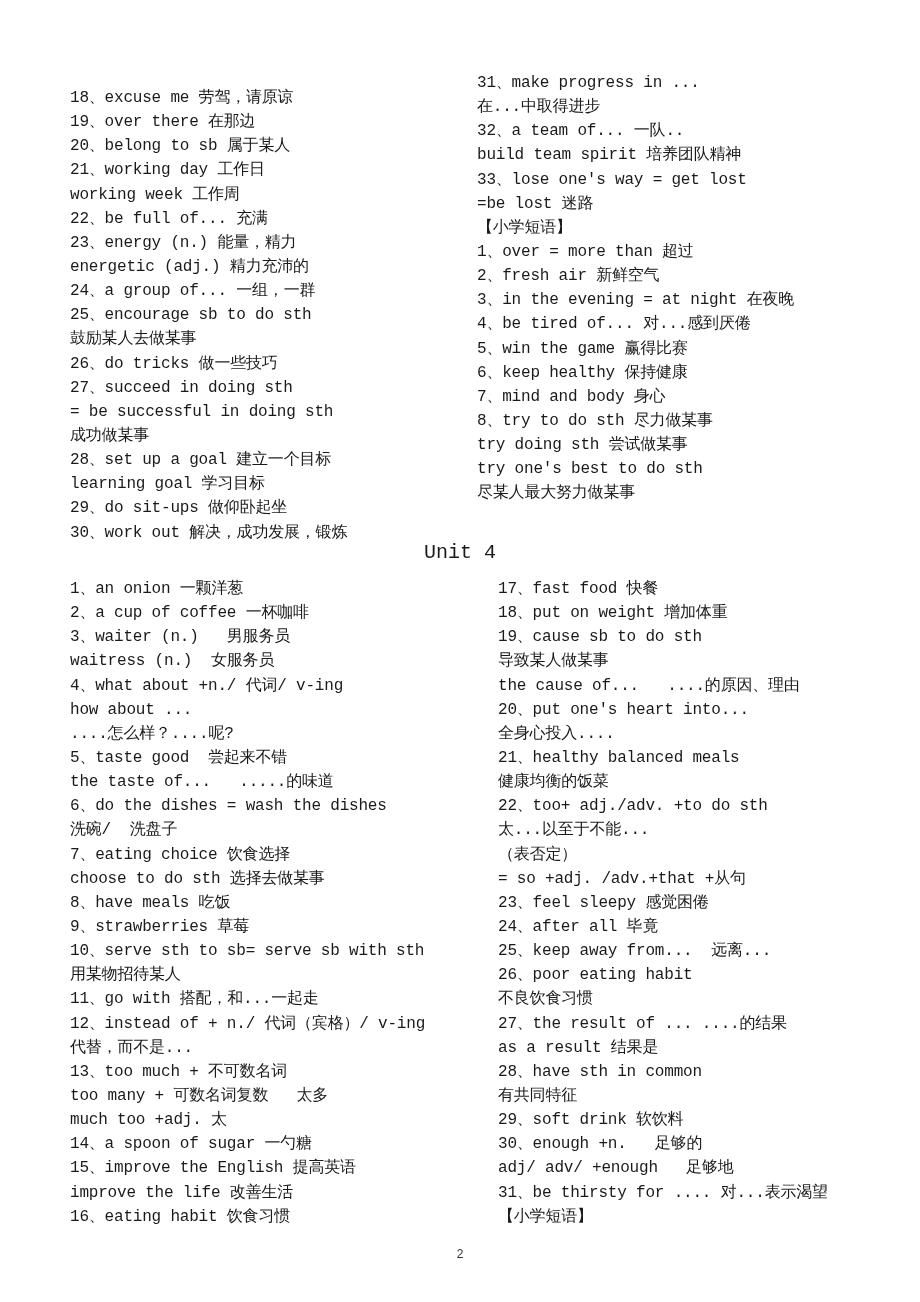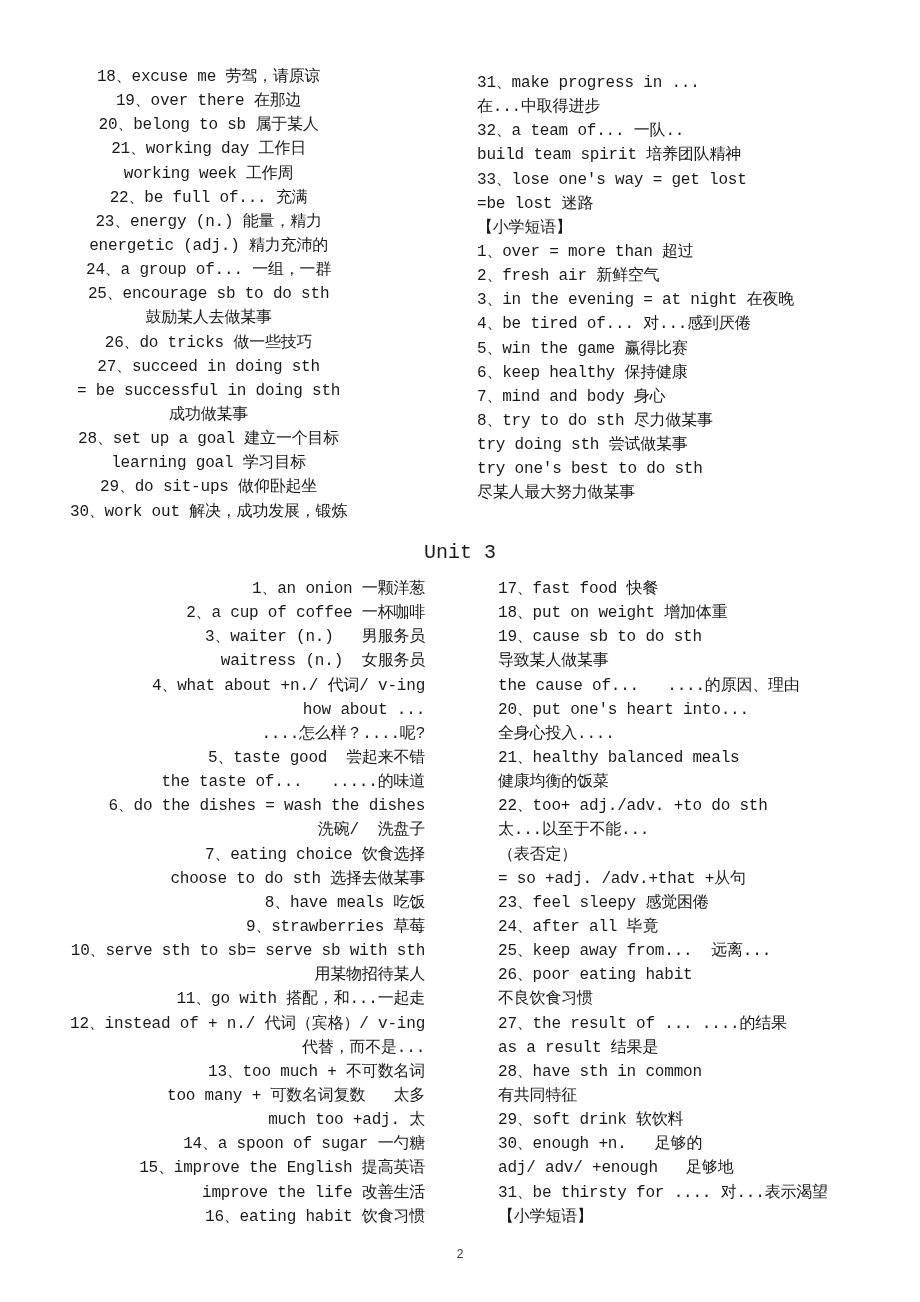--- a/index.html
+++ b/index.html
@@ -1,32 +1,32 @@
 <!DOCTYPE html>
 <html><head>
 <meta charset="utf-8">
 <style>
   html, body { margin: 0; padding: 0; background: #ffffff; }
   body { width: 920px; height: 1302px; position: relative; overflow: hidden;
          font-family: "Liberation Mono", "DejaVu Sans Mono", monospace; color: #1a1a1a; }
   .col { position: absolute; font-size: 16px; line-height: 24.15px; white-space: pre; }
   .col .line { display: block; height: 24.15px; letter-spacing: -0.2px; }
-  #top-left { left: 70px; top: 65px; text-align: center; }
+  #top-left { left: 70px; top: 86px; }
   #top-right { left: 477px; top: 71px; }
-  #bottom-left { left: 70px; top: 577px; text-align: right; }
+  #bottom-left { left: 70px; top: 577px; }
   #bottom-right { left: 498px; top: 577px; }
   #unit-title { position: absolute; top: 540px; left: 0; width: 920px; text-align: center;
                 font-size: 20px; line-height: 26px; }
   #page-number { position: absolute; top: 1247px; left: 0; width: 920px; text-align: center;
                  font-family: "Liberation Sans", sans-serif; font-size: 12px; color: #333; }
 </style>
 </head>
 <body>
 
 <div id="top-left" class="col"><span class="line">18、excuse me 劳驾，请原谅</span><span class="line">19、over there 在那边</span><span class="line">20、belong to sb 属于某人</span><span class="line">21、working day 工作日</span><span class="line">working week 工作周</span><span class="line">22、be full of... 充满</span><span class="line">23、energy (n.) 能量，精力</span><span class="line">energetic (adj.) 精力充沛的</span><span class="line">24、a group of... 一组，一群</span><span class="line">25、encourage sb to do sth</span><span class="line">鼓励某人去做某事</span><span class="line">26、do tricks 做一些技巧</span><span class="line">27、succeed in doing sth</span><span class="line">= be successful in doing sth</span><span class="line">成功做某事</span><span class="line">28、set up a goal 建立一个目标</span><span class="line">learning goal 学习目标</span><span class="line">29、do sit-ups 做仰卧起坐</span><span class="line">30、work out 解决，成功发展，锻炼</span></div>
 <div id="top-right" class="col"><span class="line">31、make progress in ...</span><span class="line">在...中取得进步</span><span class="line">32、a team of... 一队..</span><span class="line">build team spirit 培养团队精神</span><span class="line">33、lose one's way = get lost</span><span class="line">=be lost 迷路</span><span class="line">【小学短语】</span><span class="line">1、over = more than 超过</span><span class="line">2、fresh air 新鲜空气</span><span class="line">3、in the evening = at night 在夜晚</span><span class="line">4、be tired of... 对...感到厌倦</span><span class="line">5、win the game 赢得比赛</span><span class="line">6、keep healthy 保持健康</span><span class="line">7、mind and body 身心</span><span class="line">8、try to do sth 尽力做某事</span><span class="line">try doing sth 尝试做某事</span><span class="line">try one's best to do sth</span><span class="line">尽某人最大努力做某事</span></div>
 
-<div id="unit-title">Unit 3</div>
+<div id="unit-title">Unit 4</div>
 
 <div id="bottom-left" class="col"><span class="line">1、an onion 一颗洋葱</span><span class="line">2、a cup of coffee 一杯咖啡</span><span class="line">3、waiter (n.)   男服务员</span><span class="line">waitress (n.)  女服务员</span><span class="line">4、what about +n./ 代词/ v-ing</span><span class="line">how about ...</span><span class="line">....怎么样？....呢?</span><span class="line">5、taste good  尝起来不错</span><span class="line">the taste of...   .....的味道</span><span class="line">6、do the dishes = wash the dishes</span><span class="line">洗碗/  洗盘子</span><span class="line">7、eating choice 饮食选择</span><span class="line">choose to do sth 选择去做某事</span><span class="line">8、have meals 吃饭</span><span class="line">9、strawberries 草莓</span><span class="line">10、serve sth to sb= serve sb with sth</span><span class="line">用某物招待某人</span><span class="line">11、go with 搭配，和...一起走</span><span class="line">12、instead of + n./ 代词（宾格）/ v-ing</span><span class="line">代替，而不是...</span><span class="line">13、too much + 不可数名词</span><span class="line">too many + 可数名词复数   太多</span><span class="line">much too +adj. 太</span><span class="line">14、a spoon of sugar 一勺糖</span><span class="line">15、improve the English 提高英语</span><span class="line">improve the life 改善生活</span><span class="line">16、eating habit 饮食习惯</span></div>
 <div id="bottom-right" class="col"><span class="line">17、fast food 快餐</span><span class="line">18、put on weight 增加体重</span><span class="line">19、cause sb to do sth</span><span class="line">导致某人做某事</span><span class="line">the cause of...   ....的原因、理由</span><span class="line">20、put one's heart into...</span><span class="line">全身心投入....</span><span class="line">21、healthy balanced meals</span><span class="line">健康均衡的饭菜</span><span class="line">22、too+ adj./adv. +to do sth</span><span class="line">太...以至于不能...</span><span class="line">（表否定）</span><span class="line">= so +adj. /adv.+that +从句</span><span class="line">23、feel sleepy 感觉困倦</span><span class="line">24、after all 毕竟</span><span class="line">25、keep away from...  远离...</span><span class="line">26、poor eating habit</span><span class="line">不良饮食习惯</span><span class="line">27、the result of ... ....的结果</span><span class="line">as a result 结果是</span><span class="line">28、have sth in common</span><span class="line">有共同特征</span><span class="line">29、soft drink 软饮料</span><span class="line">30、enough +n.   足够的</span><span class="line">adj/ adv/ +enough   足够地</span><span class="line">31、be thirsty for .... 对...表示渴望</span><span class="line">【小学短语】</span></div>
 
 <div id="page-number">2</div>
 
 </body></html>

